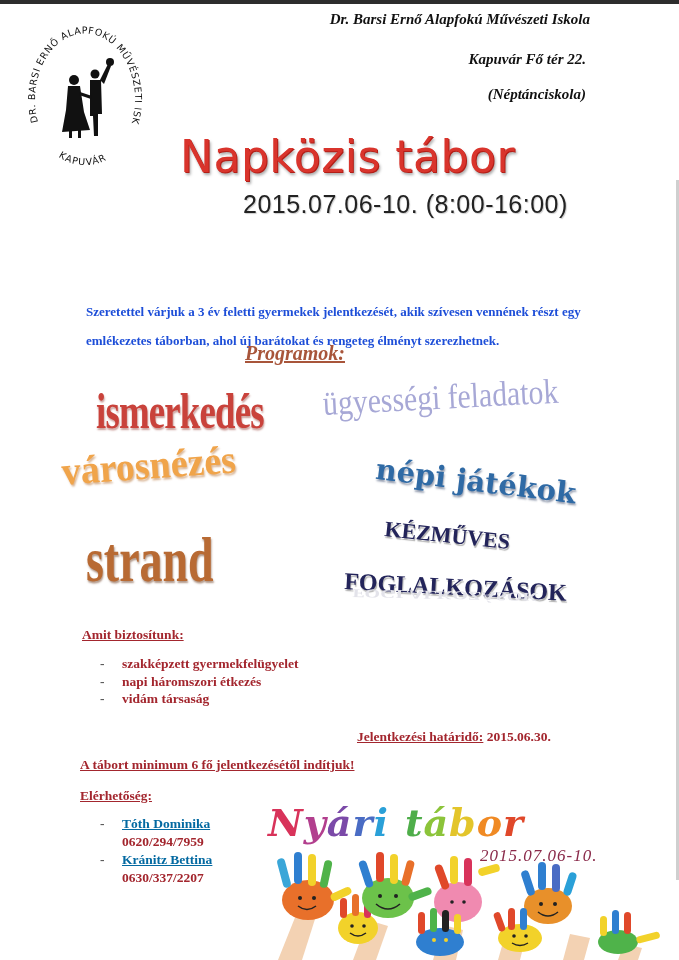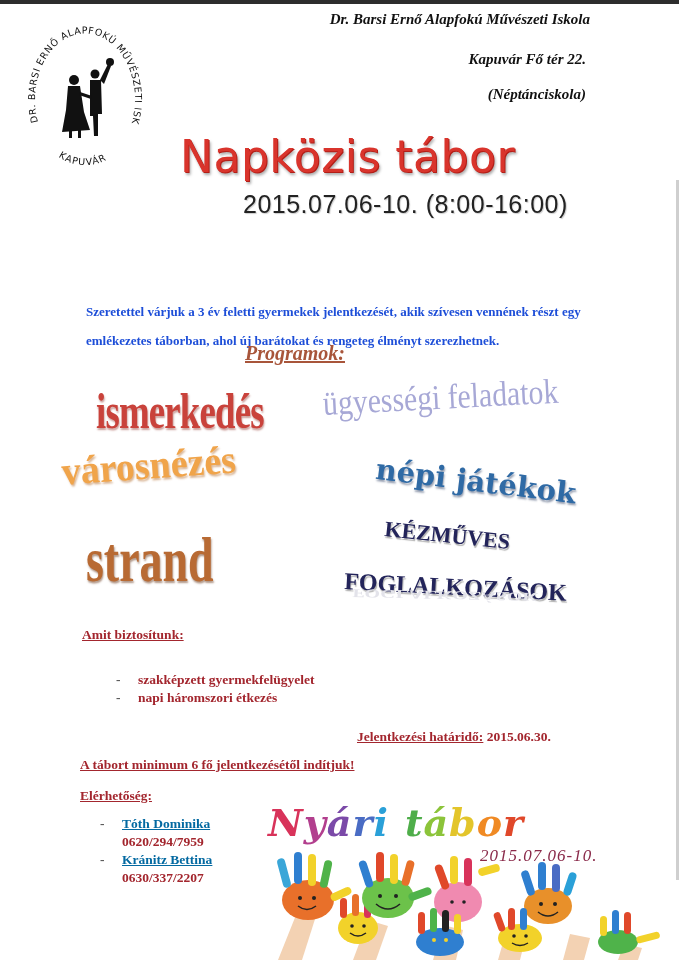--- a/index.html
+++ b/index.html
@@ -30,21 +30,21 @@
   .wa-varosnezes { left: 60px; top: 448px; font-family: "Liberation Serif", serif; font-size: 38px; color: #f0a44a; transform: rotate(-4deg) scaleY(1.05); transform-origin: left top; text-shadow: 1px 2px 2px rgba(170,90,20,0.45); }
   .wa-strand { left: 86px; top: 522px; font-family: "Liberation Serif", serif; font-size: 56px; color: #b86a33; transform: scaleX(0.82) scaleY(1.15); transform-origin: left top; text-shadow: 1px 2px 2px rgba(100,50,20,0.5); }
   .wa-ugyessegi { left: 322px; top: 384px; font-family: "Liberation Serif", serif; font-size: 35px; font-weight: normal; color: #a7a8d6; transform: rotate(-3deg) scaleX(0.85); transform-origin: left top; }
   .wa-nepi { left: 378px; top: 452px; font-family: "DejaVu Serif", serif; font-size: 29px; color: #2f6aa5; transform: rotate(7deg); transform-origin: left top; text-shadow: 1px 2px 2px rgba(20,40,80,0.45); }
   .wa-kezmuves { left: 386px; top: 516px; font-family: "Liberation Serif", serif; font-size: 22px; color: #23245a; transform: rotate(6deg); transform-origin: left top; text-shadow: 1px 2px 1px rgba(0,0,0,0.3); }
   .wa-foglalkozasok { left: 345px; top: 568px; font-family: "Liberation Serif", serif; font-size: 24px; color: #23245a; transform: rotate(3deg); transform-origin: left top; text-shadow: 1px 2px 1px rgba(0,0,0,0.3); }
   .wa-reflect { left: 352px; top: 600px; font-family: "Liberation Serif", serif; font-size: 20px; color: #e3e3ea; transform: scaleY(-0.6) rotate(-2deg); transform-origin: left top; }
 
   
   .provide-heading { position: absolute; left: 82px; top: 627px; font-weight: bold; font-size: 13.5px; color: #a3262e; text-decoration: underline; }
-  .provide-list { position: absolute; left: 100px; top: 656px; margin: 16px; padding: 0; list-style: none; }
+  .provide-list { position: absolute; left: 100px; top: 656px; margin: 0; padding: 0; list-style: none; }
   .provide-list li { height: 17.5px; font-weight: bold; font-size: 13.5px; color: #a3262e; white-space: nowrap; }
   .provide-list .dash { display: inline-block; width: 22px; color: #555; }
   .deadline { position: absolute; left: 357px; top: 729px; font-weight: bold; font-size: 13.5px; color: #a3262e; white-space: nowrap; }
   .deadline .lbl { text-decoration: underline; }
   .minimum { position: absolute; left: 80px; top: 757px; font-weight: bold; font-size: 13.5px; color: #a3262e; text-decoration: underline; white-space: nowrap; }
   .contact-heading { position: absolute; left: 80px; top: 788px; font-weight: bold; font-size: 13.5px; color: #a3262e; text-decoration: underline; }
   .contacts { position: absolute; left: 100px; top: 815px; margin: 0; padding: 0; list-style: none; }
   .contacts li { font-weight: bold; font-size: 13.5px; line-height: 18px; color: #a3262e; white-space: nowrap; }
   .contacts .dash { display: inline-block; width: 22px; color: #555; }
   .contacts .name { text-decoration: underline; color: #0369a1; }
@@ -106,20 +106,21 @@
 <div class="wa wa-ugyessegi">ügyességi feladatok</div>
 <div class="wa wa-nepi">népi játékok</div>
 <div class="wa wa-kezmuves">KÉZMŰVES</div>
 <div class="wa wa-foglalkozasok">FOGLALKOZÁSOK</div>
 <div class="wa wa-reflect">FOGLALKOZÁSOK</div>
 
 <div class="provide-heading">Amit biztosítunk:</div>
 <ul class="provide-list">
   <li><span class="dash">-</span><span>szakképzett gyermekfelügyelet</span></li>
   <li><span class="dash">-</span><span>napi háromszori étkezés</span></li>
+  <li><span class="dash">-</span><span>vidám társaság</span></li>
 </ul>
 
 <div class="deadline">
   <span class="lbl">Jelentkezési határidő:</span>
   <span>2015.06.30.</span>
 </div>
 
 <div class="minimum">A tábort minimum 6 fő jelentkezésétől indítjuk!</div>
 
 <div class="contact-heading">Elérhetőség:</div>

